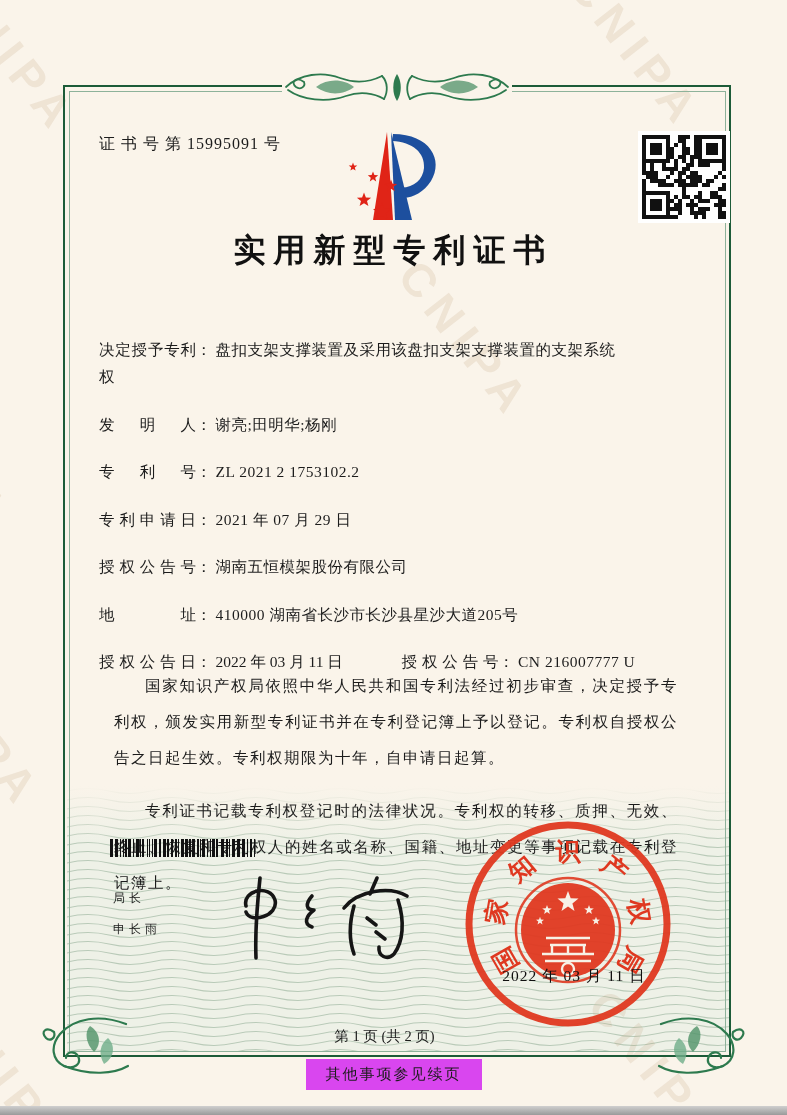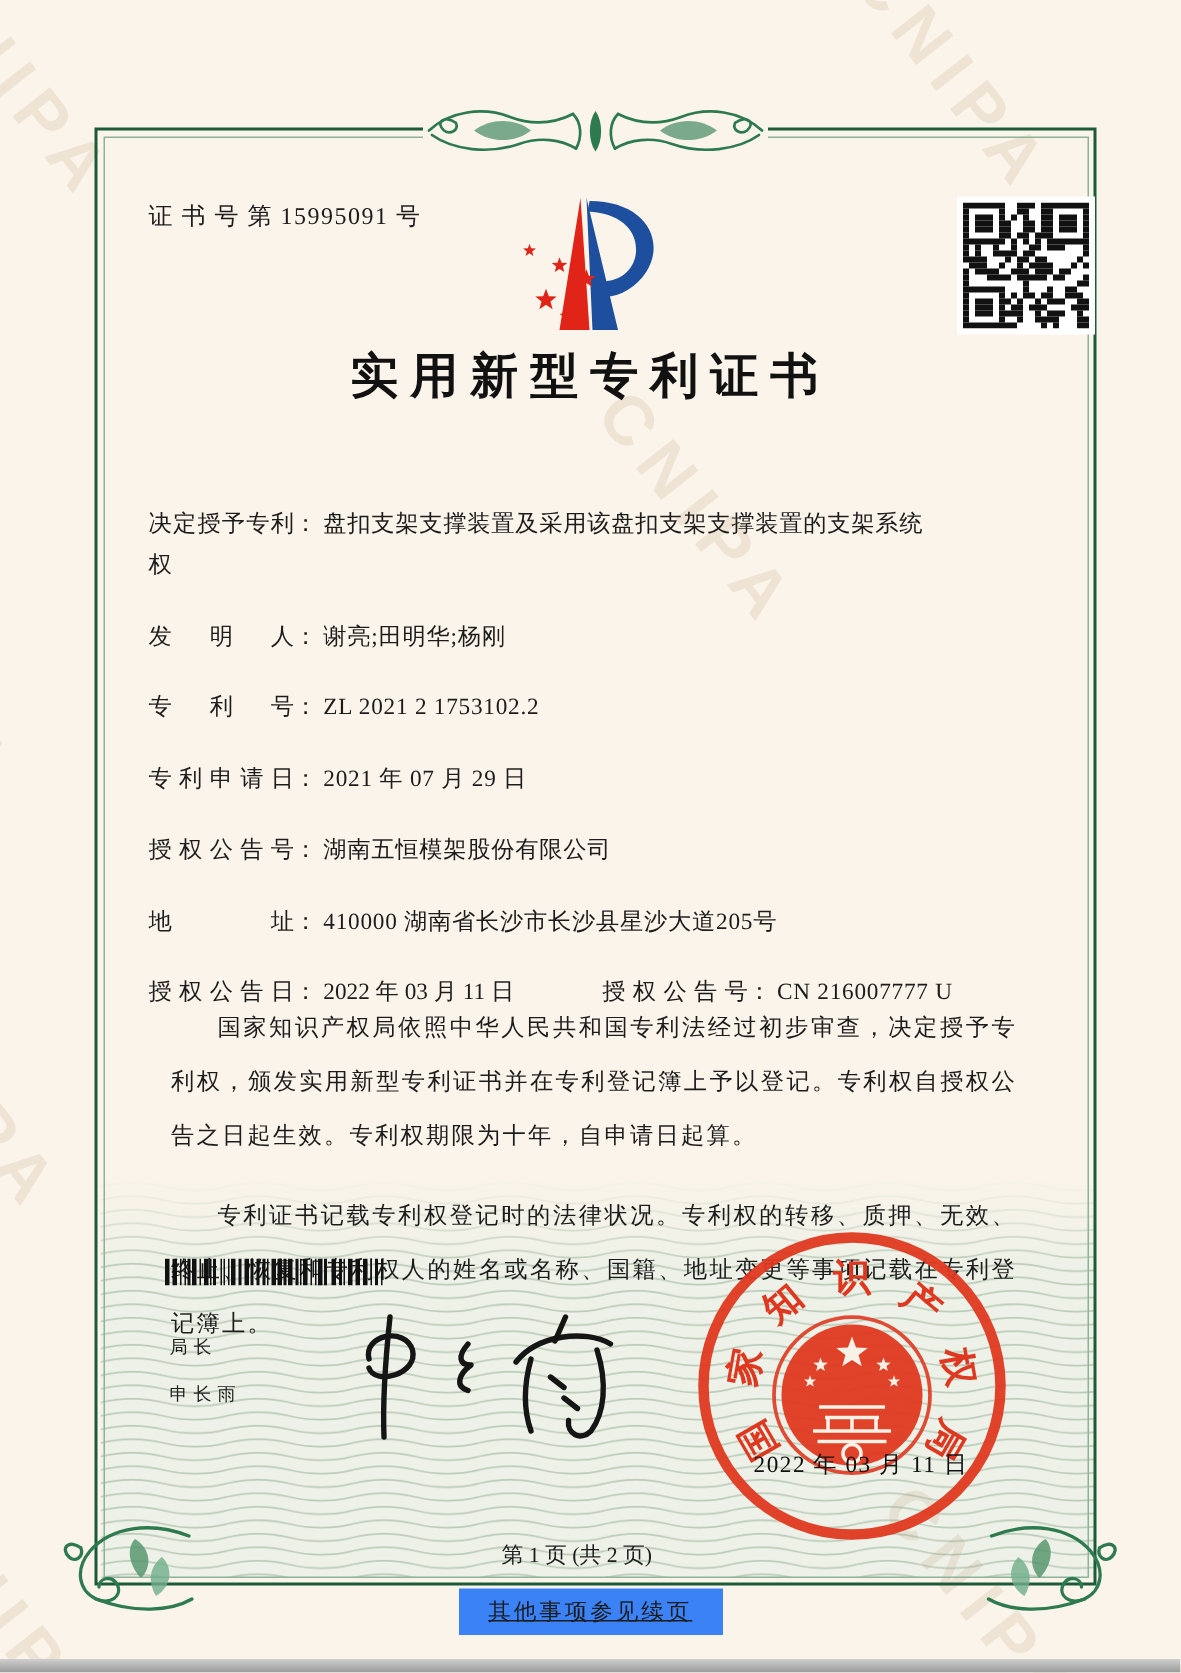--- a/index.html
+++ b/index.html
@@ -45,21 +45,21 @@
   .paras p{margin:17px;text-indent:2em;line-height:36px;text-align:justify;letter-spacing:1.5px;}
   .signoff{position:absolute;left:113px;top:890px;font-size:12px;letter-spacing:4px;}
   .signoff div{margin-bottom:14px;}
   .signature{position:absolute;left:226px;top:866px;}
   .barcode{position:absolute;left:110px;top:839px;}
   .seal{position:absolute;left:462px;top:818px;}
   .seal-date{position:absolute;left:486px;top:966px;width:176px;text-align:center;
     font-size:15.5px;color:#101010;letter-spacing:1px;}
   .page-no{position:absolute;left:0;top:1027px;width:769px;text-align:center;font-size:14.5px;}
   .continuation-row{position:absolute;left:0;top:1059px;width:787px;display:flex;justify-content:center;}
-  .continuation{background:#3b82f6;padding:6px 20px;font-size:15px;letter-spacing:2px;text-decoration:underline;}
+  .continuation{background:#d946ef;padding:6px 20px;font-size:15px;letter-spacing:2px;}
   .bottom-strip{position:absolute;left:0;bottom:0;width:787px;height:9px;
     background:linear-gradient(#cfcfcf,#9a9a9a);z-index:5;}
 </style>
 </head>
 <body>
 
 <div class="wave-band">
   <svg width="663" height="266" xmlns="http://www.w3.org/2000/svg">
     <defs>
       <pattern id="wv" width="84" height="9" patternUnits="userSpaceOnUse">

